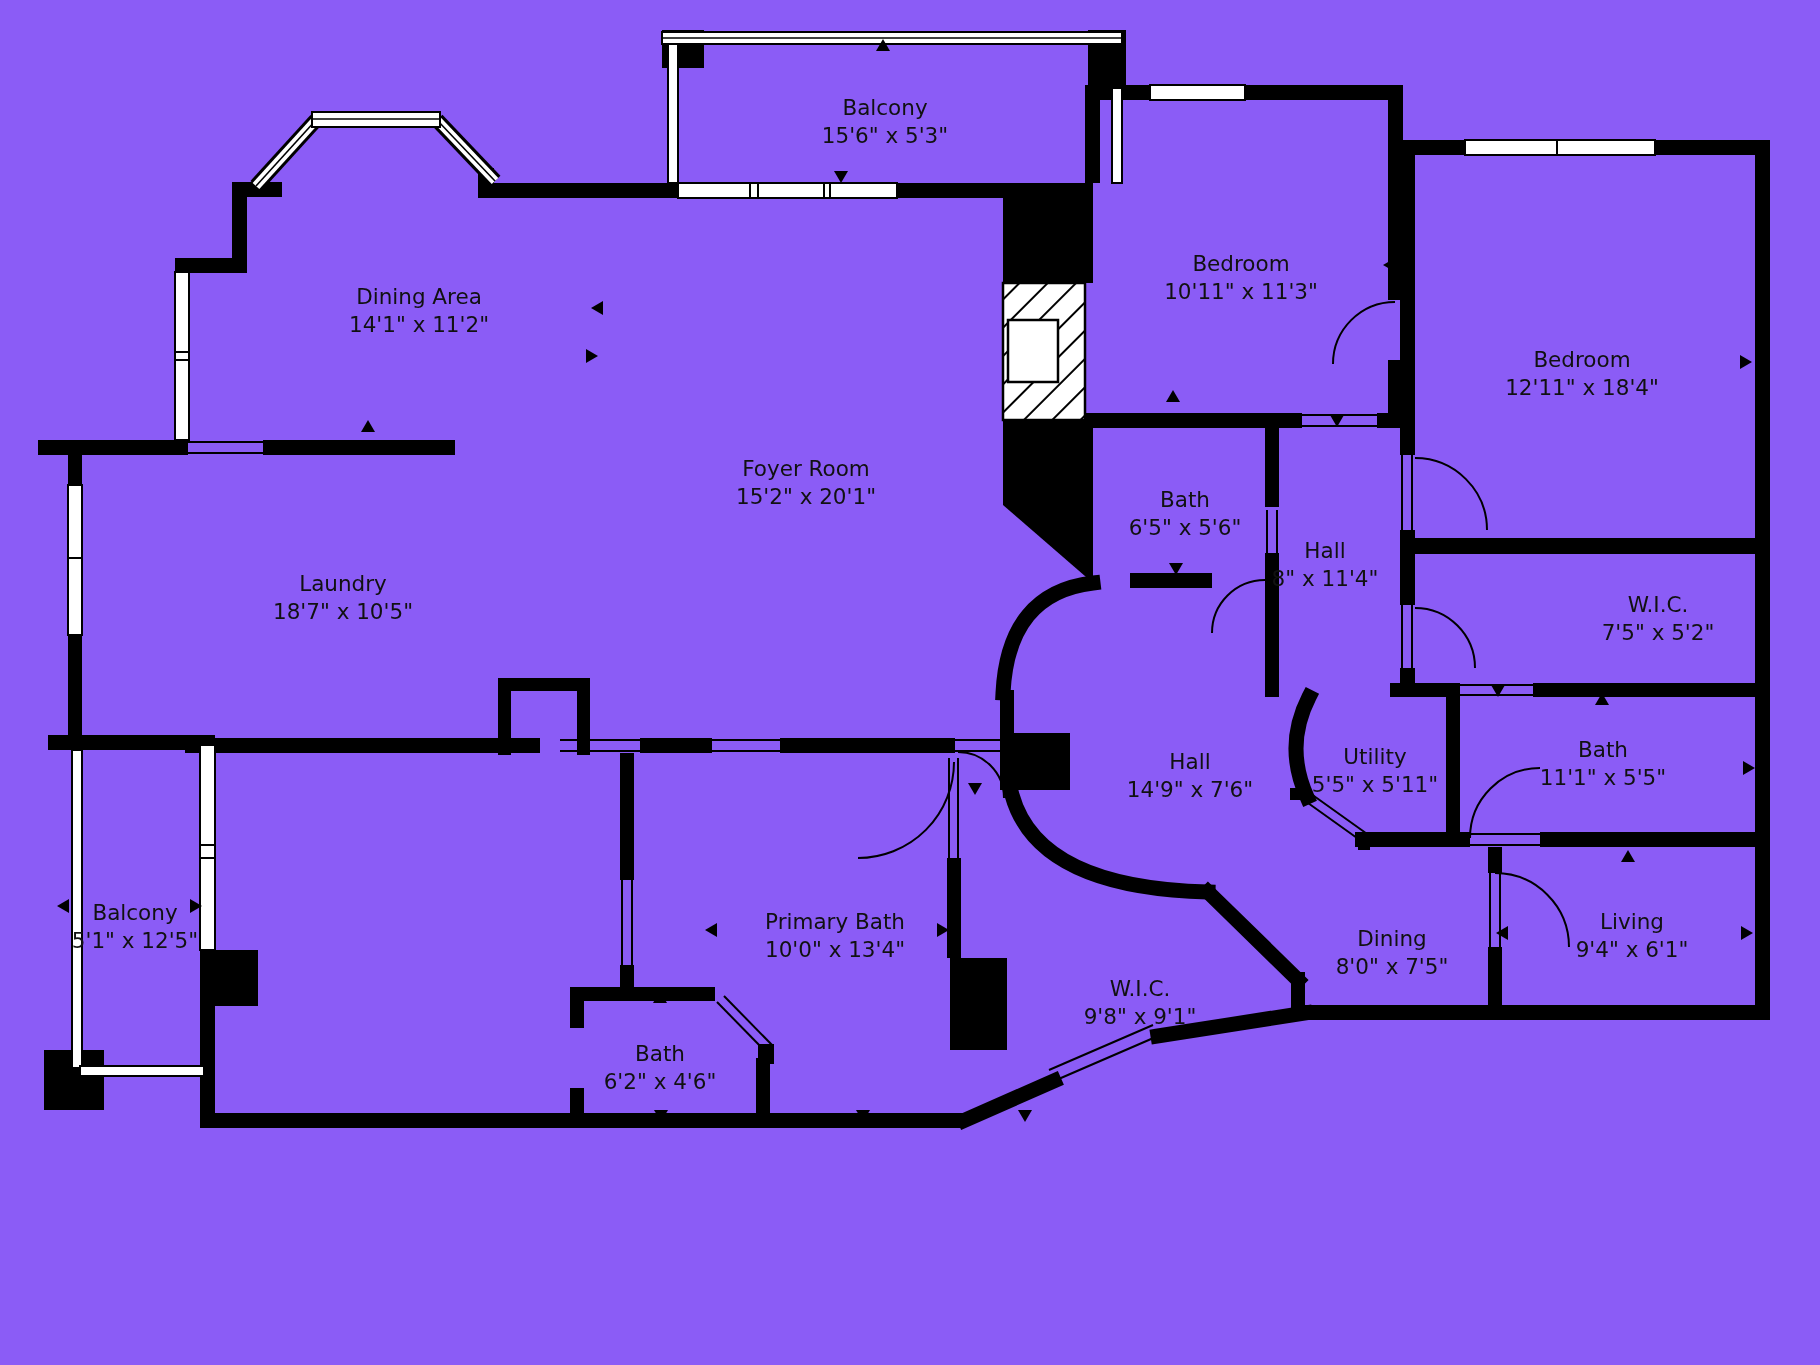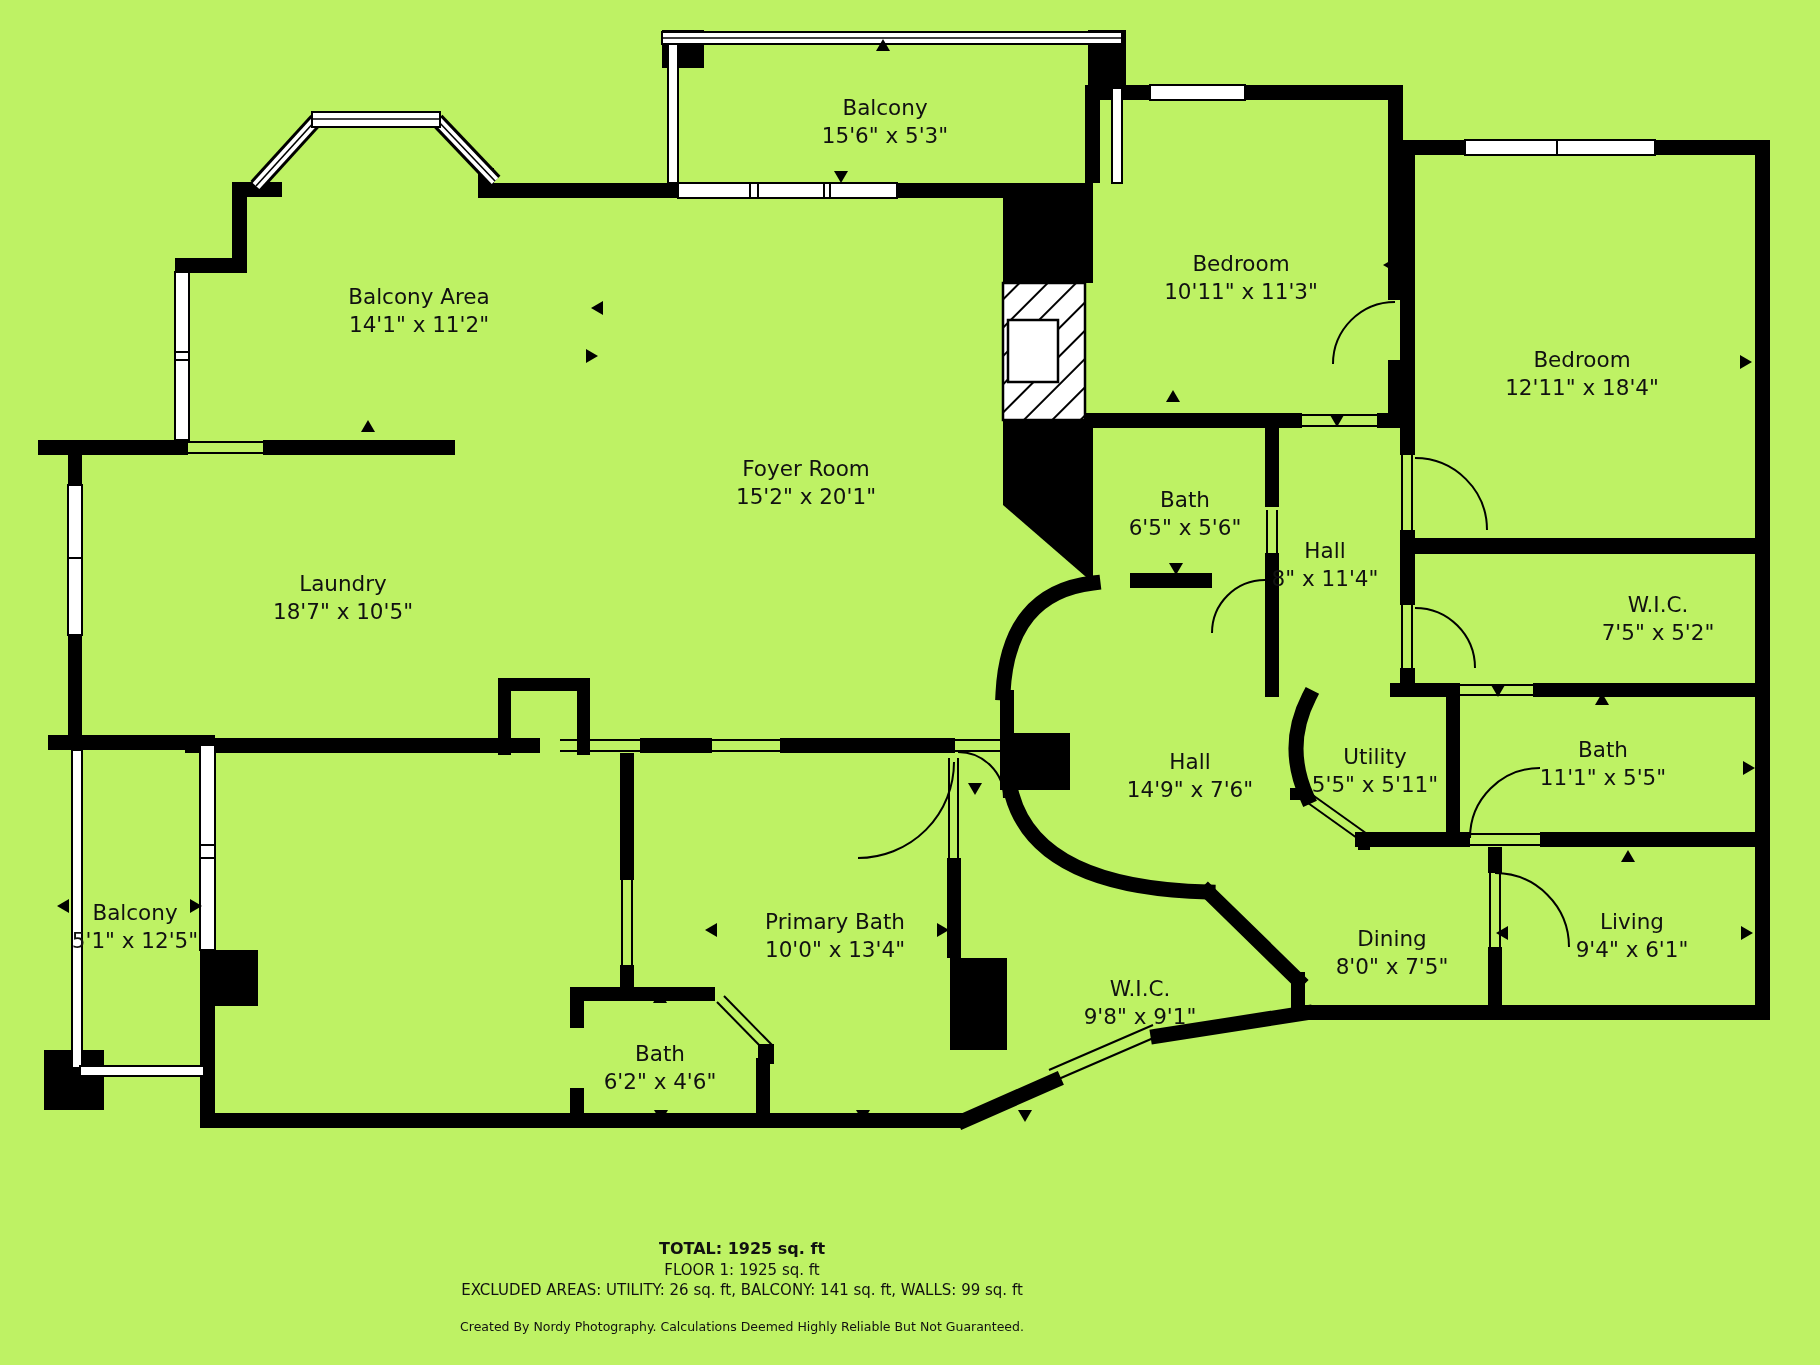--- a/index.html
+++ b/index.html
@@ -1,17 +1,17 @@
 <!DOCTYPE html>
 <html><head>
 <meta charset="utf-8">
 <style>
   html,body{margin:0;padding:0;background:#ffffff;}
   body{font-family:"DejaVu Sans","Liberation Sans",sans-serif;}
-  #plan{position:relative;width:1820px;height:1365px;background:#bef264;overflow:hidden;}
+  #plan{position:relative;width:1820px;height:1365px;background:#8b5cf6;overflow:hidden;}
   #plan svg{position:absolute;left:0;top:0;}
   .rl{position:absolute;transform:translate(-50%,-50%);text-align:center;color:#111;white-space:nowrap;z-index:5;}
   .rn,.rd{font-size:21.5px;line-height:28px;}
   .footer{position:absolute;left:742px;top:1238px;transform:translateX(-50%);text-align:center;color:#111;white-space:nowrap;z-index:5;}
   .f-total{font-size:16px;font-weight:bold;line-height:22px;}
   .f-floor{font-size:15px;line-height:20px;}
   .f-excl{font-size:15px;line-height:20px;}
   .f-credit{font-size:12.5px;line-height:18px;margin-top:18px;}
 </style>
 </head>
@@ -222,21 +222,21 @@
     <polygon points="968,783 975,795 982,783"></polygon>
     <polygon points="1166,402 1173,390 1180,402"></polygon>
   </g>
 </svg>
 
   <div class="rl" style="left:885px;top:122px">
       <div class="rn">Balcony</div>
       <div class="rd">15'6" x 5'3"</div>
     </div>
   <div class="rl" style="left:419px;top:311px">
-      <div class="rn">Balcony Area</div>
+      <div class="rn">Dining Area</div>
       <div class="rd">14'1" x 11'2"</div>
     </div>
   <div class="rl" style="left:806px;top:483px">
       <div class="rn">Foyer Room</div>
       <div class="rd">15'2" x 20'1"</div>
     </div>
   <div class="rl" style="left:343px;top:598px">
       <div class="rn">Laundry</div>
       <div class="rd">18'7" x 10'5"</div>
     </div>
@@ -290,20 +290,14 @@
     </div>
   <div class="rl" style="left:660px;top:1068px">
       <div class="rn">Bath</div>
       <div class="rd">6'2" x 4'6"</div>
     </div>
   <div class="rl" style="left:135px;top:927px">
       <div class="rn">Balcony</div>
       <div class="rd">5'1" x 12'5"</div>
     </div>
 
-  <div class="footer">
-    <div class="f-total">TOTAL: 1925 sq. ft</div>
-    <div class="f-floor">FLOOR 1: 1925 sq. ft</div>
-    <div class="f-excl">EXCLUDED AREAS: UTILITY: 26 sq. ft, BALCONY: 141 sq. ft, WALLS: 99 sq. ft</div>
-    <div class="f-credit">Created By Nordy Photography. Calculations Deemed Highly Reliable But Not Guaranteed.</div>
-  </div>
 
 </div>
 
 </body></html>

